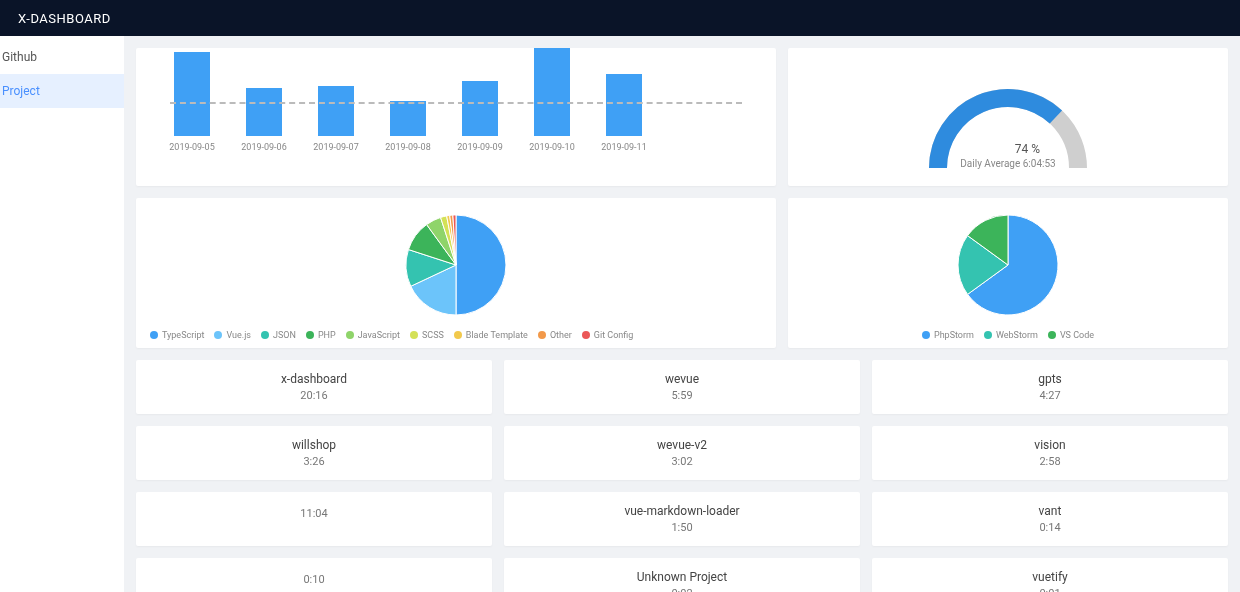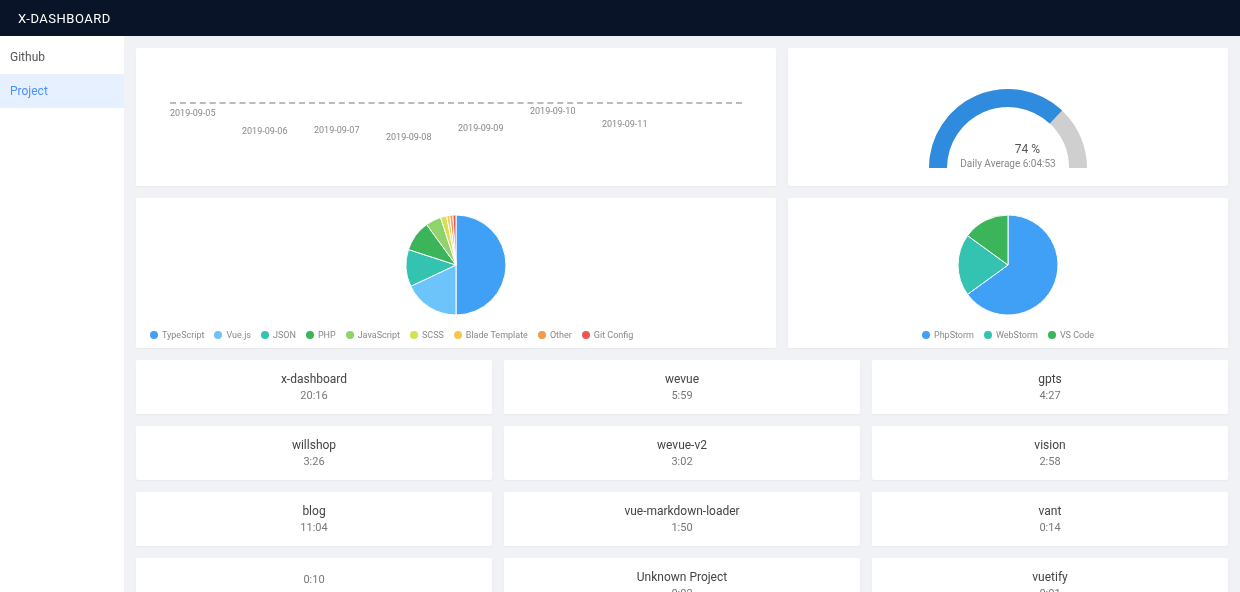--- a/index.html
+++ b/index.html
@@ -1,31 +1,31 @@
 <!DOCTYPE html>
 <html><head>
 <meta charset="utf-8">
 <style>
   * { box-sizing: border-box; margin: 0; padding: 0; }
   body { font-family: -apple-system, BlinkMacSystemFont, "Segoe UI", Roboto, sans-serif; background: #f0f2f5; color: #555; font-size: 12px; width:1240px; }
   .header { background: #0a1428; color: #fff; height: 36px; display:flex; align-items:center; padding: 0 18px; font-size: 13px; letter-spacing:.5px;}
   .layout { display:flex; min-height:556px;}
   .sidebar { width: 124px; background:#fff; padding-top:4px;}
-  .sidebar-item { padding: 10px 10px; cursor:pointer; font-size:12px; color:#555;}
+  .sidebar-item { padding: 10px 2px; cursor:pointer; font-size:12px; color:#555;}
   .sidebar-item.active { background:#e6f0ff; color:#4a90ff;}
   .main { flex:1; padding: 12px; }
   .row { display:flex; gap:12px; margin-bottom:12px;}
   .card { background:#fff; border-radius:2px; box-shadow:0 1px 2px rgba(0,0,0,.04); }
   .card.pad { padding:10px 14px 8px 14px;}
   .wide { flex: 1 1 0; }
   .half { flex: 1 1 0; }
   .bar-chart { position:relative; height:120px; padding:6px 10px 0 10px;}
   .bars { display:flex; align-items:flex-end; height:88px; gap:28px; position:relative; padding:0 10px;}
   .threshold { position:absolute; left:10px; right:10px; border-top:2px dashed #bbb; }
-  .bar-col { display:flex; align-items:center; width:44px;}
+  .bar-col { display:flex; flex-direction:column; align-items:center; width:44px;}
   .bar { width:36px; background:#3fa0f5; }
   .bar-label { margin-top:6px; font-size:9px; color:#888; white-space:nowrap;}
   .gauge-wrap { display:flex; flex-direction:column; align-items:center; justify-content:center; height:120px;}
   .gauge-pct { font-size:12px; color:#555; margin-top:-36px;margin-left:39px;}
   .gauge-sub { font-size:10px; color:#888; margin-top:2px;}
   .legend { display:flex; flex-wrap:wrap; gap:10px; font-size:9px; color:#888; padding-top:8px; justify-content:center;}
   .legend.left { justify-content:flex-start; }
   .leg { display:flex; align-items:center; gap:4px;text-align:center;}
   .dot { width:8px; height:8px; border-radius:50%; display:inline-block;}
   .pie-card { height:150px; display:flex; flex-direction:column; }
@@ -197,21 +197,20 @@
         </div>
         <div class="project">
           <div class="name">wevue-v2</div>
           <div class="time">3:02</div>
         </div>
         <div class="project">
           <div class="name">vision</div>
           <div class="time">2:58</div>
         </div>
         <div class="project">
-          <div class="name">blog</div>
           <div class="time">11:04</div>
         </div>
         <div class="project">
           <div class="name">vue-markdown-loader</div>
           <div class="time">1:50</div>
         </div>
         <div class="project">
           <div class="name">vant</div>
           <div class="time">0:14</div>
         </div>

